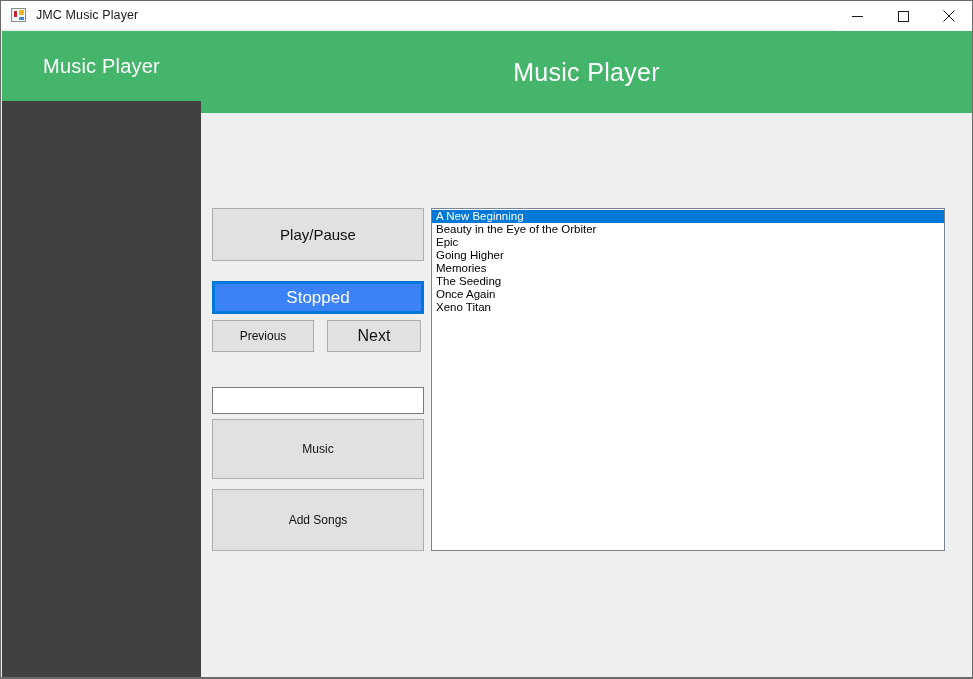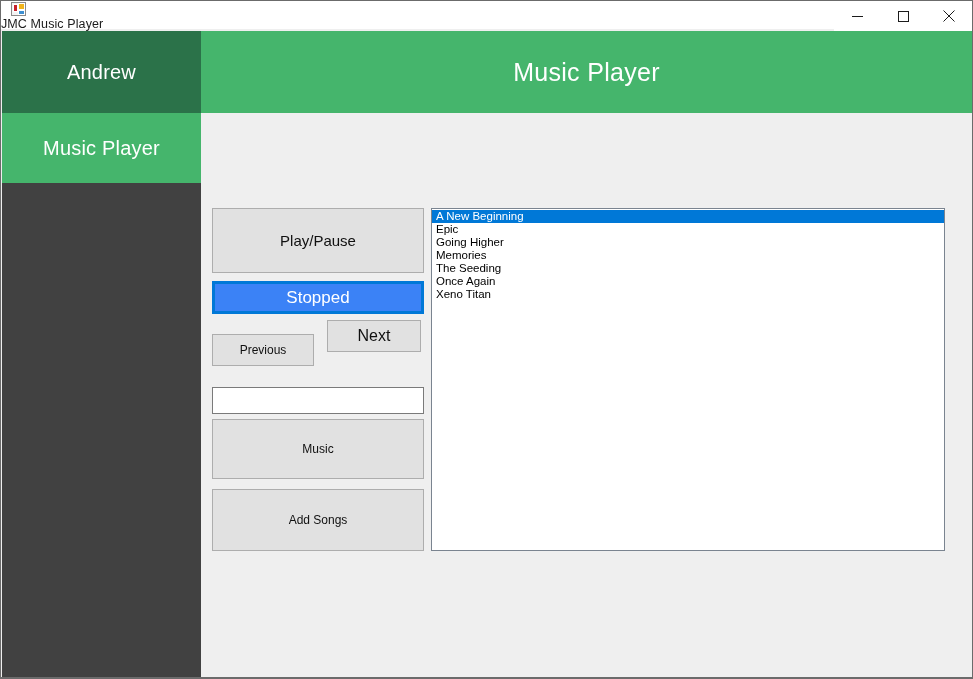--- a/index.html
+++ b/index.html
@@ -26,22 +26,21 @@
   }
 
   
   #titlebar {
     position: absolute;
     left: 0; top: 0;
     width: 971px;
     height: 28px;
     background: #ffffff;
     display: flex;
-    align-items: flex-start;
-    flex-direction: column;
+    align-items: center;
   }
   #app-icon {
     width: 16px;
     height: 16px;
     margin-left: 10px;
     margin-right: 9px;
     position: relative;
     flex: none;
   }
   #app-icon .frm {
@@ -141,36 +140,35 @@
     color: #101010;
     display: flex;
     align-items: center;
     justify-content: center;
     font-family: "Liberation Sans", sans-serif;
     cursor: default;
     user-select: none;
   }
   #btn-playpause {
     left: 11px; top: 177px;
-    width: 212px; height: 65px;
+    width: 212px; height: 53px;
     font-size: 15px;
   }
   #btn-status {
     left: 11px; top: 250px;
     width: 212px; height: 33px;
     background: #3b82f6;
     border: 3px solid #0078d7;
     color: #ffffff;
     font-size: 17px;
   }
   #btn-previous {
     left: 11px; top: 289px;
     width: 102px; height: 32px;
     font-size: 12px;
-    margin-top: 14px;
   }
   #btn-next {
     left: 117px; top: 289px;
     width: 94px; height: 32px;
     font-size: 16px;
     margin-left: 9px;
   }
   #search-input {
     position: absolute;
     left: 11px; top: 356px;
@@ -262,23 +260,20 @@
           <svg width="12" height="12" viewBox="0 0 12 12">
               <line x1="0.5" y1="0.5" x2="11.5" y2="11.5" stroke="#1b1b1b" stroke-width="1"></line>
               <line x1="11.5" y1="0.5" x2="0.5" y2="11.5" stroke="#1b1b1b" stroke-width="1"></line>
             </svg>
         </span>
       </div>
     </div>
   </div>
 
   <div id="sidebar">
-    <div id="sidebar-header">
-      <span id="sidebar-username">Andrew</span>
-    </div>
     <div class="sidebar-item">
       <span class="sidebar-item-label">Music Player</span>
     </div>
   </div>
 
   <div id="main">
     <div id="main-header">
       <span id="main-title">Music Player</span>
     </div>
 
@@ -287,20 +282,21 @@
     <div class="wf-button" id="btn-previous">Previous</div>
     <div class="wf-button" id="btn-next">Next</div>
 
     <input id="search-input" type="text" placeholder="" style="">
 
     <div class="wf-button" id="btn-search">Music</div>
     <div class="wf-button" id="btn-addsongs">Add Songs</div>
 
     <div id="song-list">
         <div class="song-item selected">A New Beginning</div>
+        <div class="song-item">Beauty in the Eye of the Orbiter</div>
         <div class="song-item">Epic</div>
         <div class="song-item">Going Higher</div>
         <div class="song-item">Memories</div>
         <div class="song-item">The Seeding</div>
         <div class="song-item">Once Again</div>
         <div class="song-item">Xeno Titan</div>
       </div>
   </div>
 
   <div id="bottom-edge"></div>

